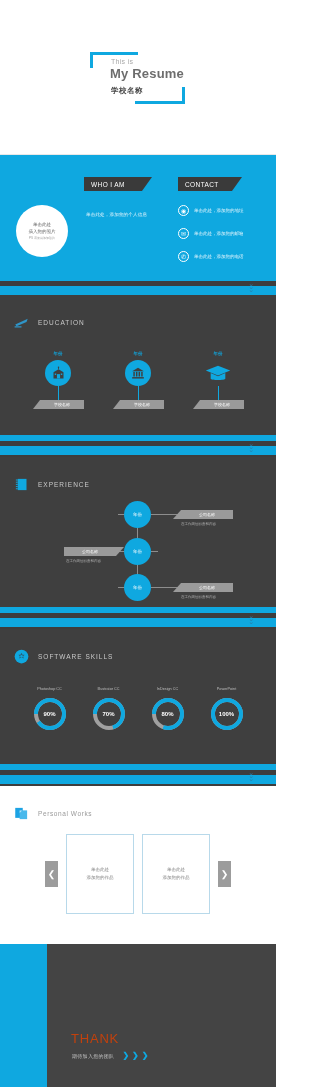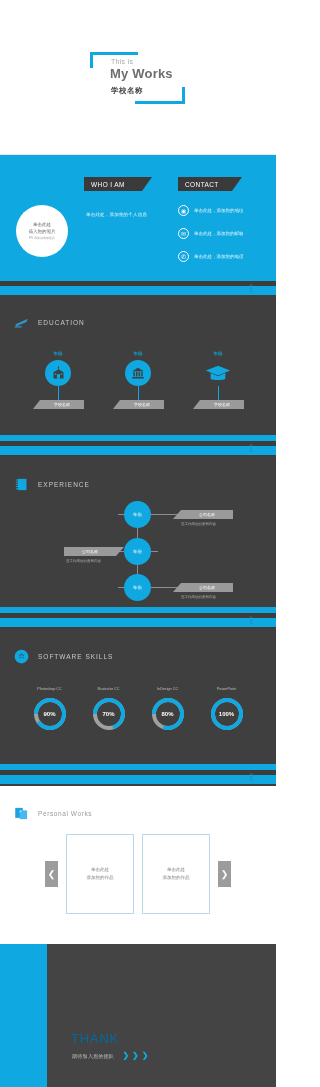--- a/index.html
+++ b/index.html
@@ -179,34 +179,34 @@
   .work-frame {
     width:68px; height:80px; border:1px solid #b8d9ea; background:#ffffff;
     display:flex; flex-direction:column; align-items:center; justify-content:center;
   }
   .work-frame div { font-size:4.5px; color:#7d7d7d; line-height:8px; }
 
   
   .slide-thank { height:177px; background:#ffffff; position:relative; }
   .thank-left { position:absolute; left:0; top:18px; width:47px; height:159px; background:#0FA8E0; }
   .thank-body { position:absolute; left:47px; top:18px; right:0; height:159px; background:#444444; }
-  .thank-title { position:absolute; left:71px; top:105px; font-size:13px; color:#0369a1; letter-spacing:.8px;text-align:right; }
+  .thank-title { position:absolute; left:71px; top:105px; font-size:13px; color:#c2410c; letter-spacing:.8px;text-align:right; }
   .thank-sub { position:absolute; left:72px; top:125px; display:flex; align-items:center; }
   .thank-sub .ts { font-size:5px; color:#c6c6c6; letter-spacing:.3px; }
   .thank-sub .arrows { margin-left:8px; display:flex; gap:3px; }
   .thank-sub .arrows span { color:#0FA8E0; font-size:8px; font-weight:bold; }
 </style>
 </head>
 <body>
 
 <div class="page slide-title">
   <div class="br-tl"></div>
   <div class="br-br"></div>
   <div class="t-thisis">This is</div>
-  <div class="t-main">My Works</div>
+  <div class="t-main">My Resume</div>
   <div class="t-cn">学校名称</div>
 </div>
 
 <div class="page slide-who">
   <div class="photo-circle">
     <div class="l1">单击此处</div>
     <div class="l2">插入您的照片</div>
     <div class="l3">PS 请使用添加照片</div>
   </div>
   <div class="banner-dark" id="banner-who">WHO I AM</div>

